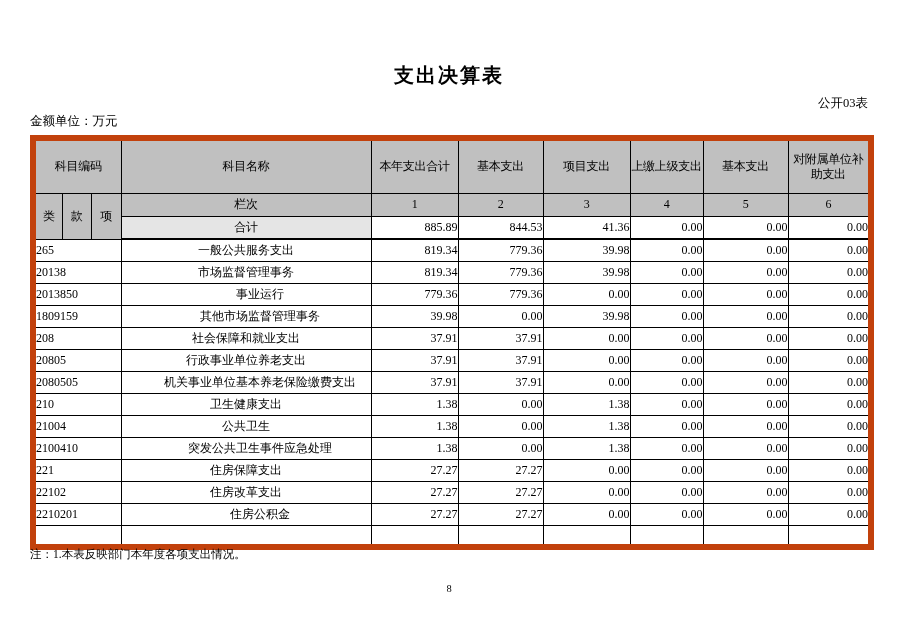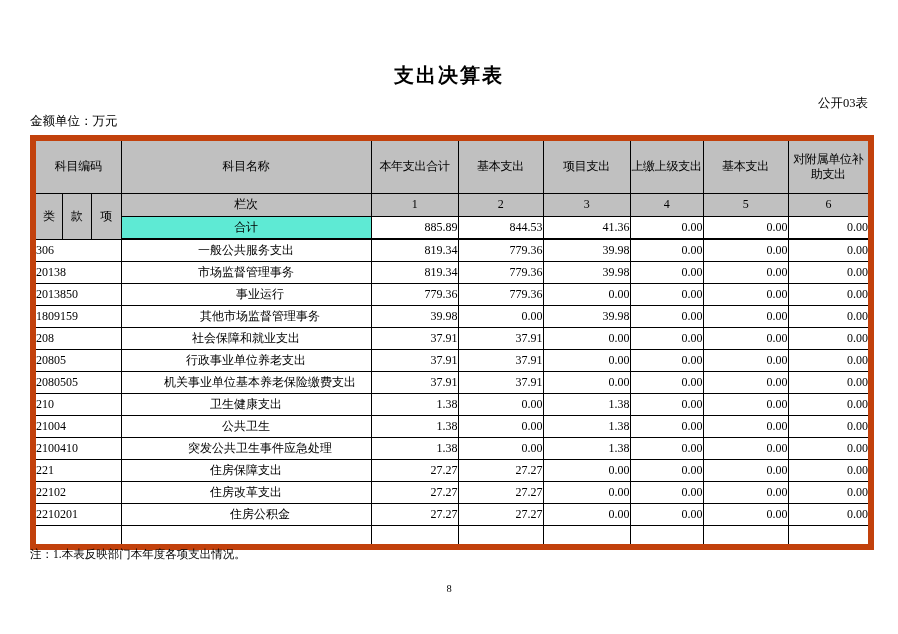--- a/index.html
+++ b/index.html
@@ -104,30 +104,30 @@
       <th class="hdr" rowspan="2" style="background: rgb(192, 192, 192);">项</th>
       <th class="hdr" style="background: rgb(192, 192, 192);">栏次</th>
       <th class="hdr" style="background: rgb(192, 192, 192);">1</th>
       <th class="hdr" style="background: rgb(192, 192, 192);">2</th>
       <th class="hdr" style="background: rgb(192, 192, 192);">3</th>
       <th class="hdr" style="background: rgb(192, 192, 192);">4</th>
       <th class="hdr" style="background: rgb(192, 192, 192);">5</th>
       <th class="hdr" style="background: rgb(192, 192, 192);">6</th>
     </tr>
     <tr class="h2 total-row">
-      <td class="hdr" style="background: #5eead4;">合计</td>
+      <td class="hdr" style="background: #e5e5e5;">合计</td>
       <td class="num">885.89</td>
       <td class="num">844.53</td>
       <td class="num">41.36</td>
       <td class="num">0.00</td>
       <td class="num">0.00</td>
       <td class="num">0.00</td>
     </tr>
   <tr class="data-row">
-        <td class="code" colspan="3">306</td>
+        <td class="code" colspan="3">265</td>
         <td class="name">一般公共服务支出</td>
         <td class="num">819.34</td>
         <td class="num">779.36</td>
         <td class="num">39.98</td>
         <td class="num">0.00</td>
         <td class="num">0.00</td>
         <td class="num">0.00</td>
       </tr>
       <tr class="data-row">
         <td class="code" colspan="3">20138</td>

